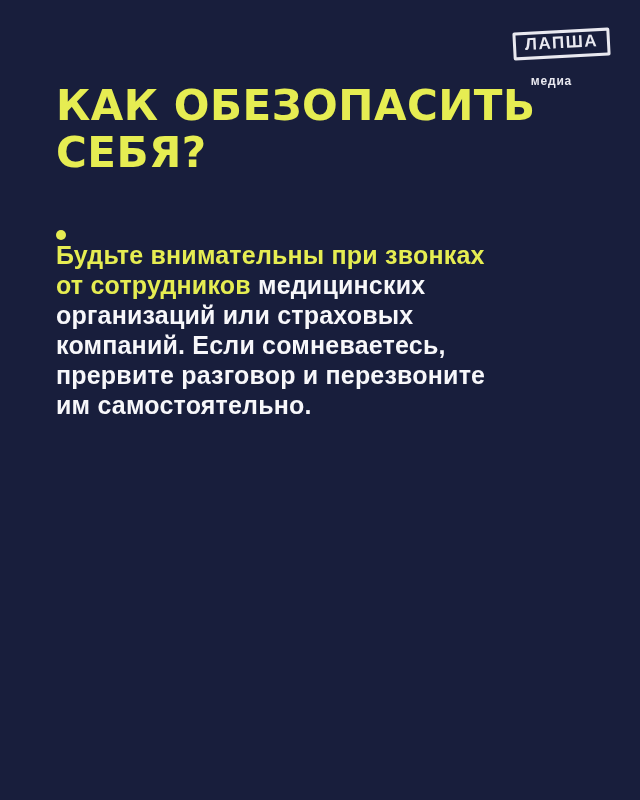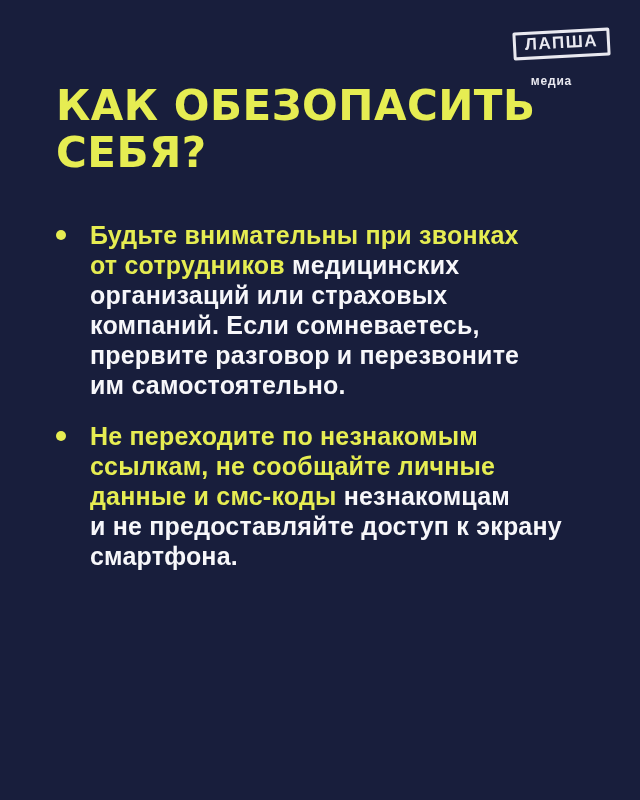--- a/index.html
+++ b/index.html
@@ -63,20 +63,21 @@
   
   .bullets {
     list-style: none;
     margin: 0;
     padding: 0;
   }
   .bullet {
     display: flex;
     align-items: flex-start;
     margin-bottom: 21px;
+    flex-direction: column;
   }
   .dot {
     flex: 0 0 10px;
     width: 10px;
     height: 10px;
     border-radius: 50%;
     background: var(--accent, #E6ED52);
     margin-top: 10px;
     margin-right: 24px;
   }
@@ -110,23 +111,15 @@
   <ul class="bullets">
       <li class="bullet">
         <span class="dot"></span>
         <p class="bullet-text"><span class="accent">Будьте внимательны при звонках
 от сотрудников </span><span class="white">медицинских
 организаций или страховых
 компаний. Если сомневаетесь,
 прервите разговор и перезвоните
 им самостоятельно.</span></p>
       </li>
-      <li class="bullet">
-        <span class="dot"></span>
-        <p class="bullet-text"><span class="accent">Не переходите по незнакомым
-ссылкам, не сообщайте личные
-данные и смс-коды </span><span class="white">незнакомцам
-и не предоставляйте доступ к экрану
-смартфона.</span></p>
-      </li>
     </ul>
 
 </div>
 
 </body></html>

